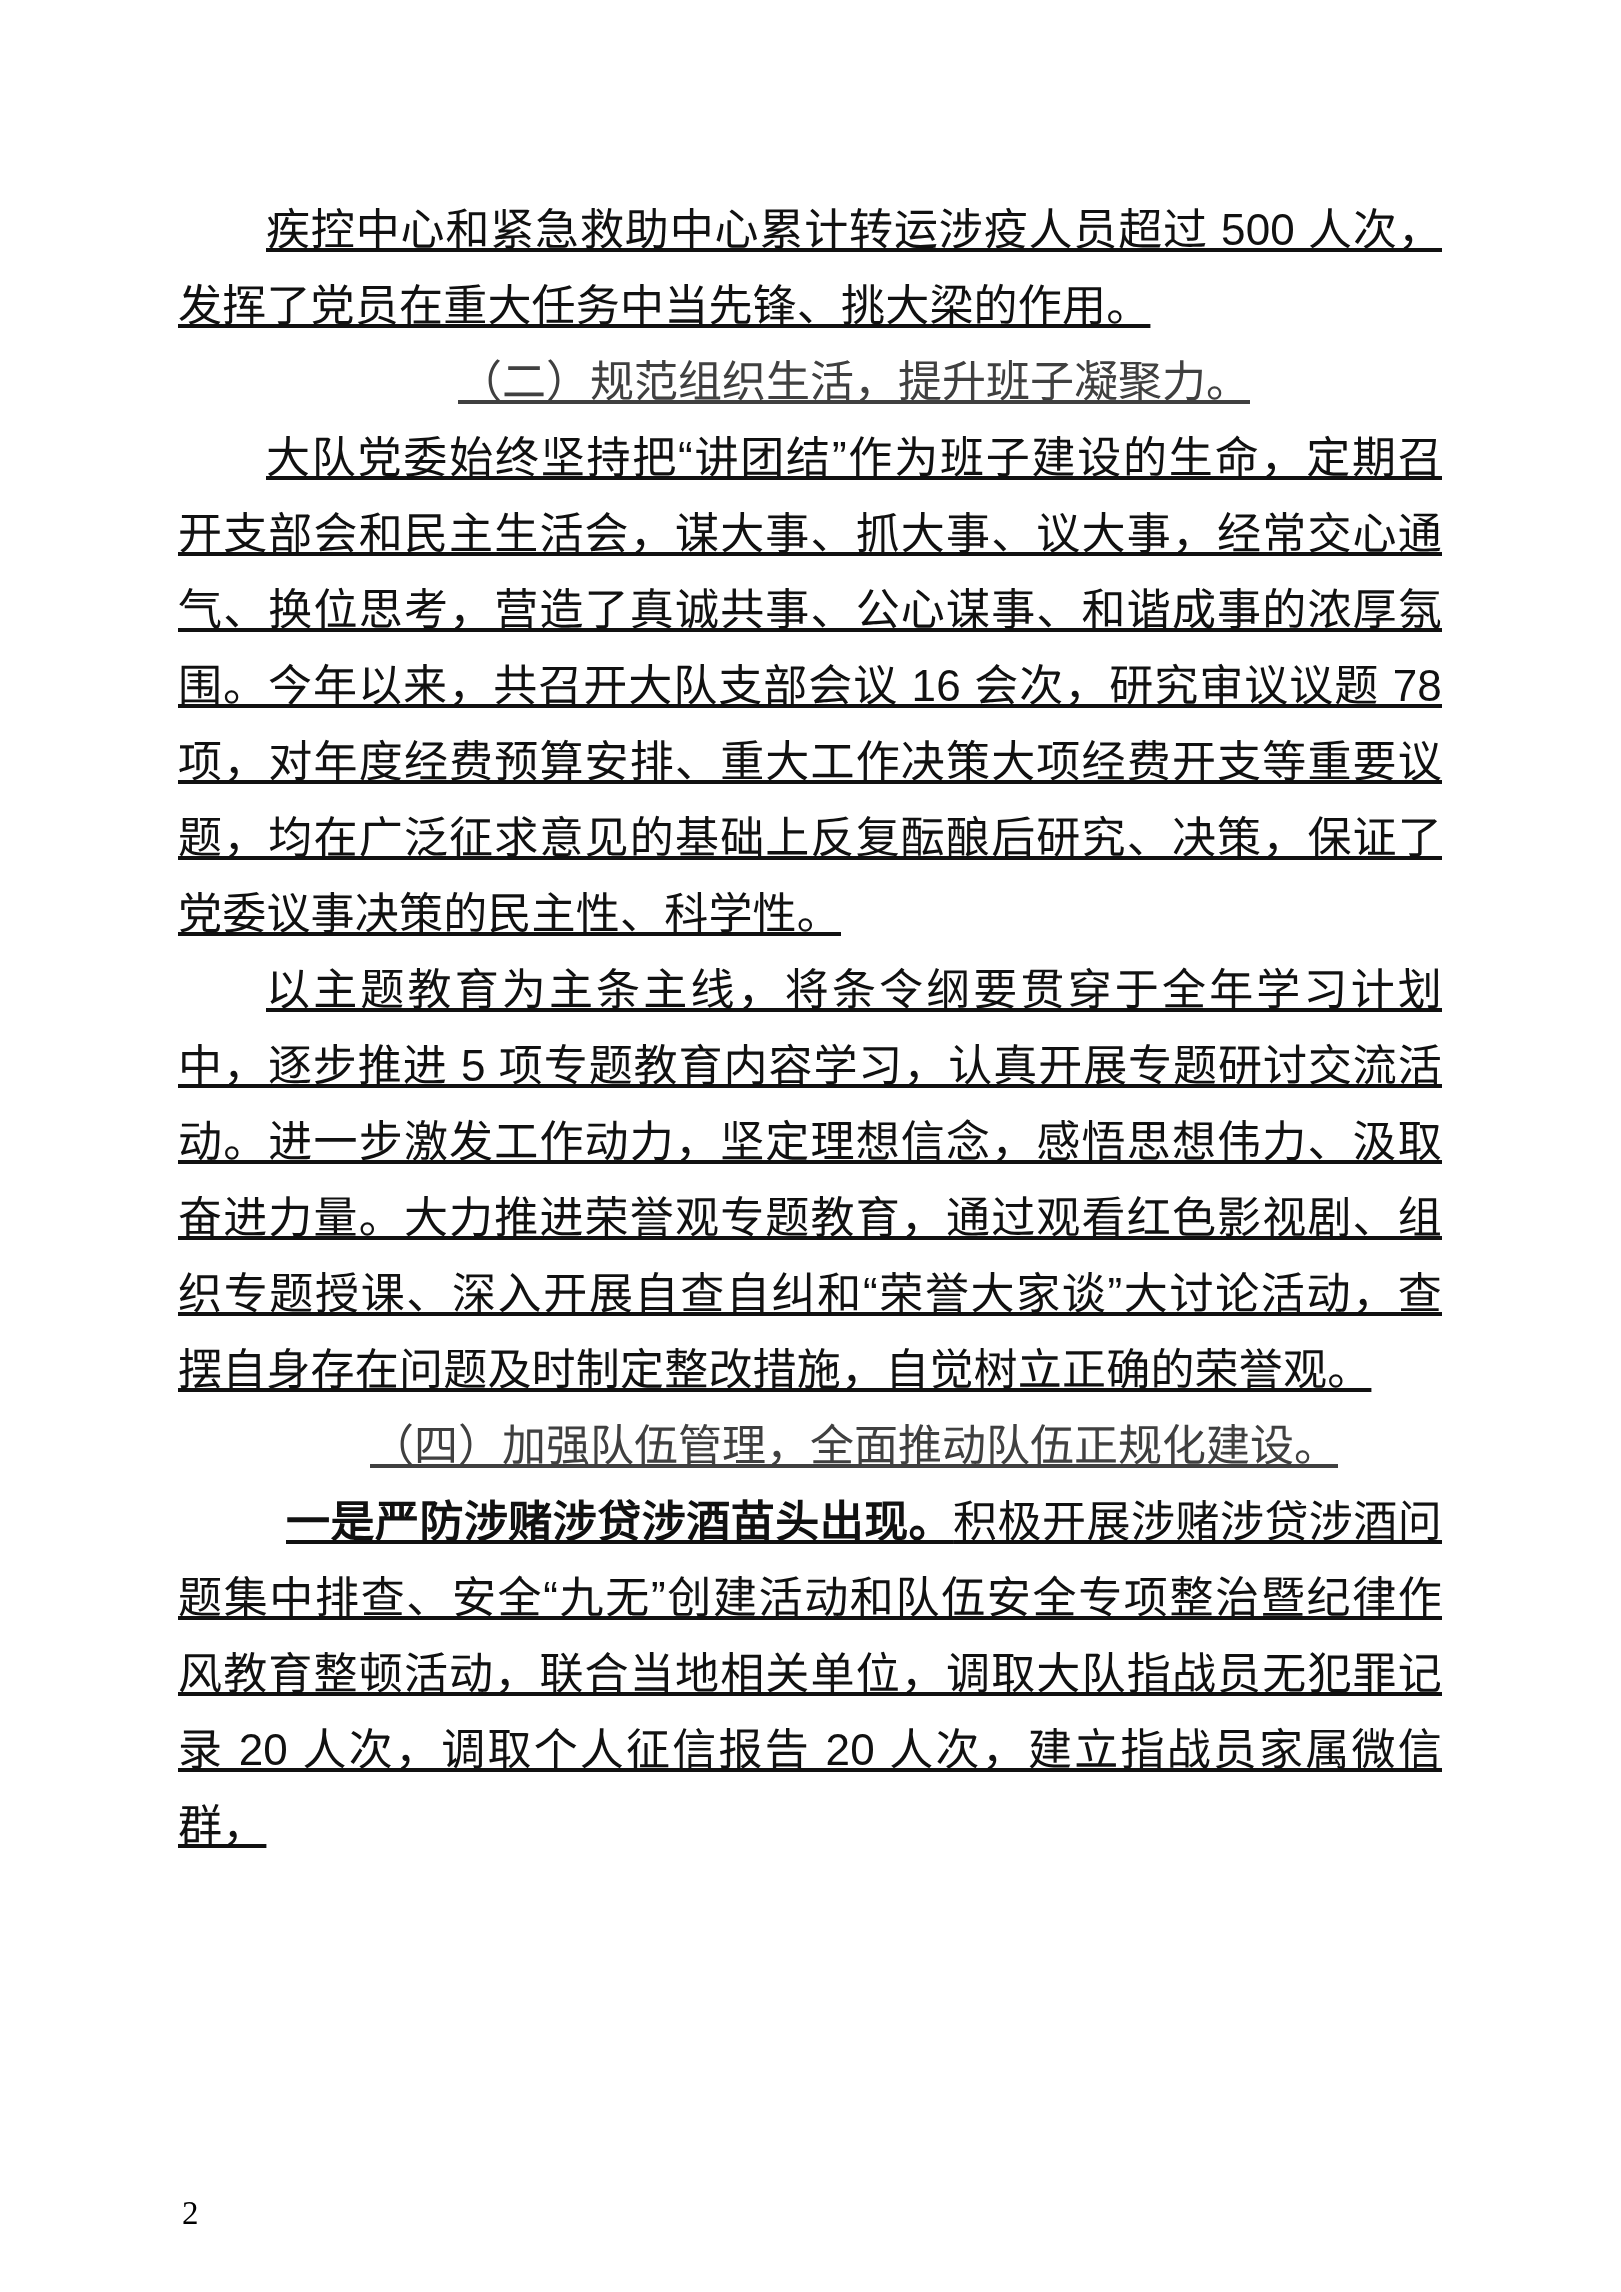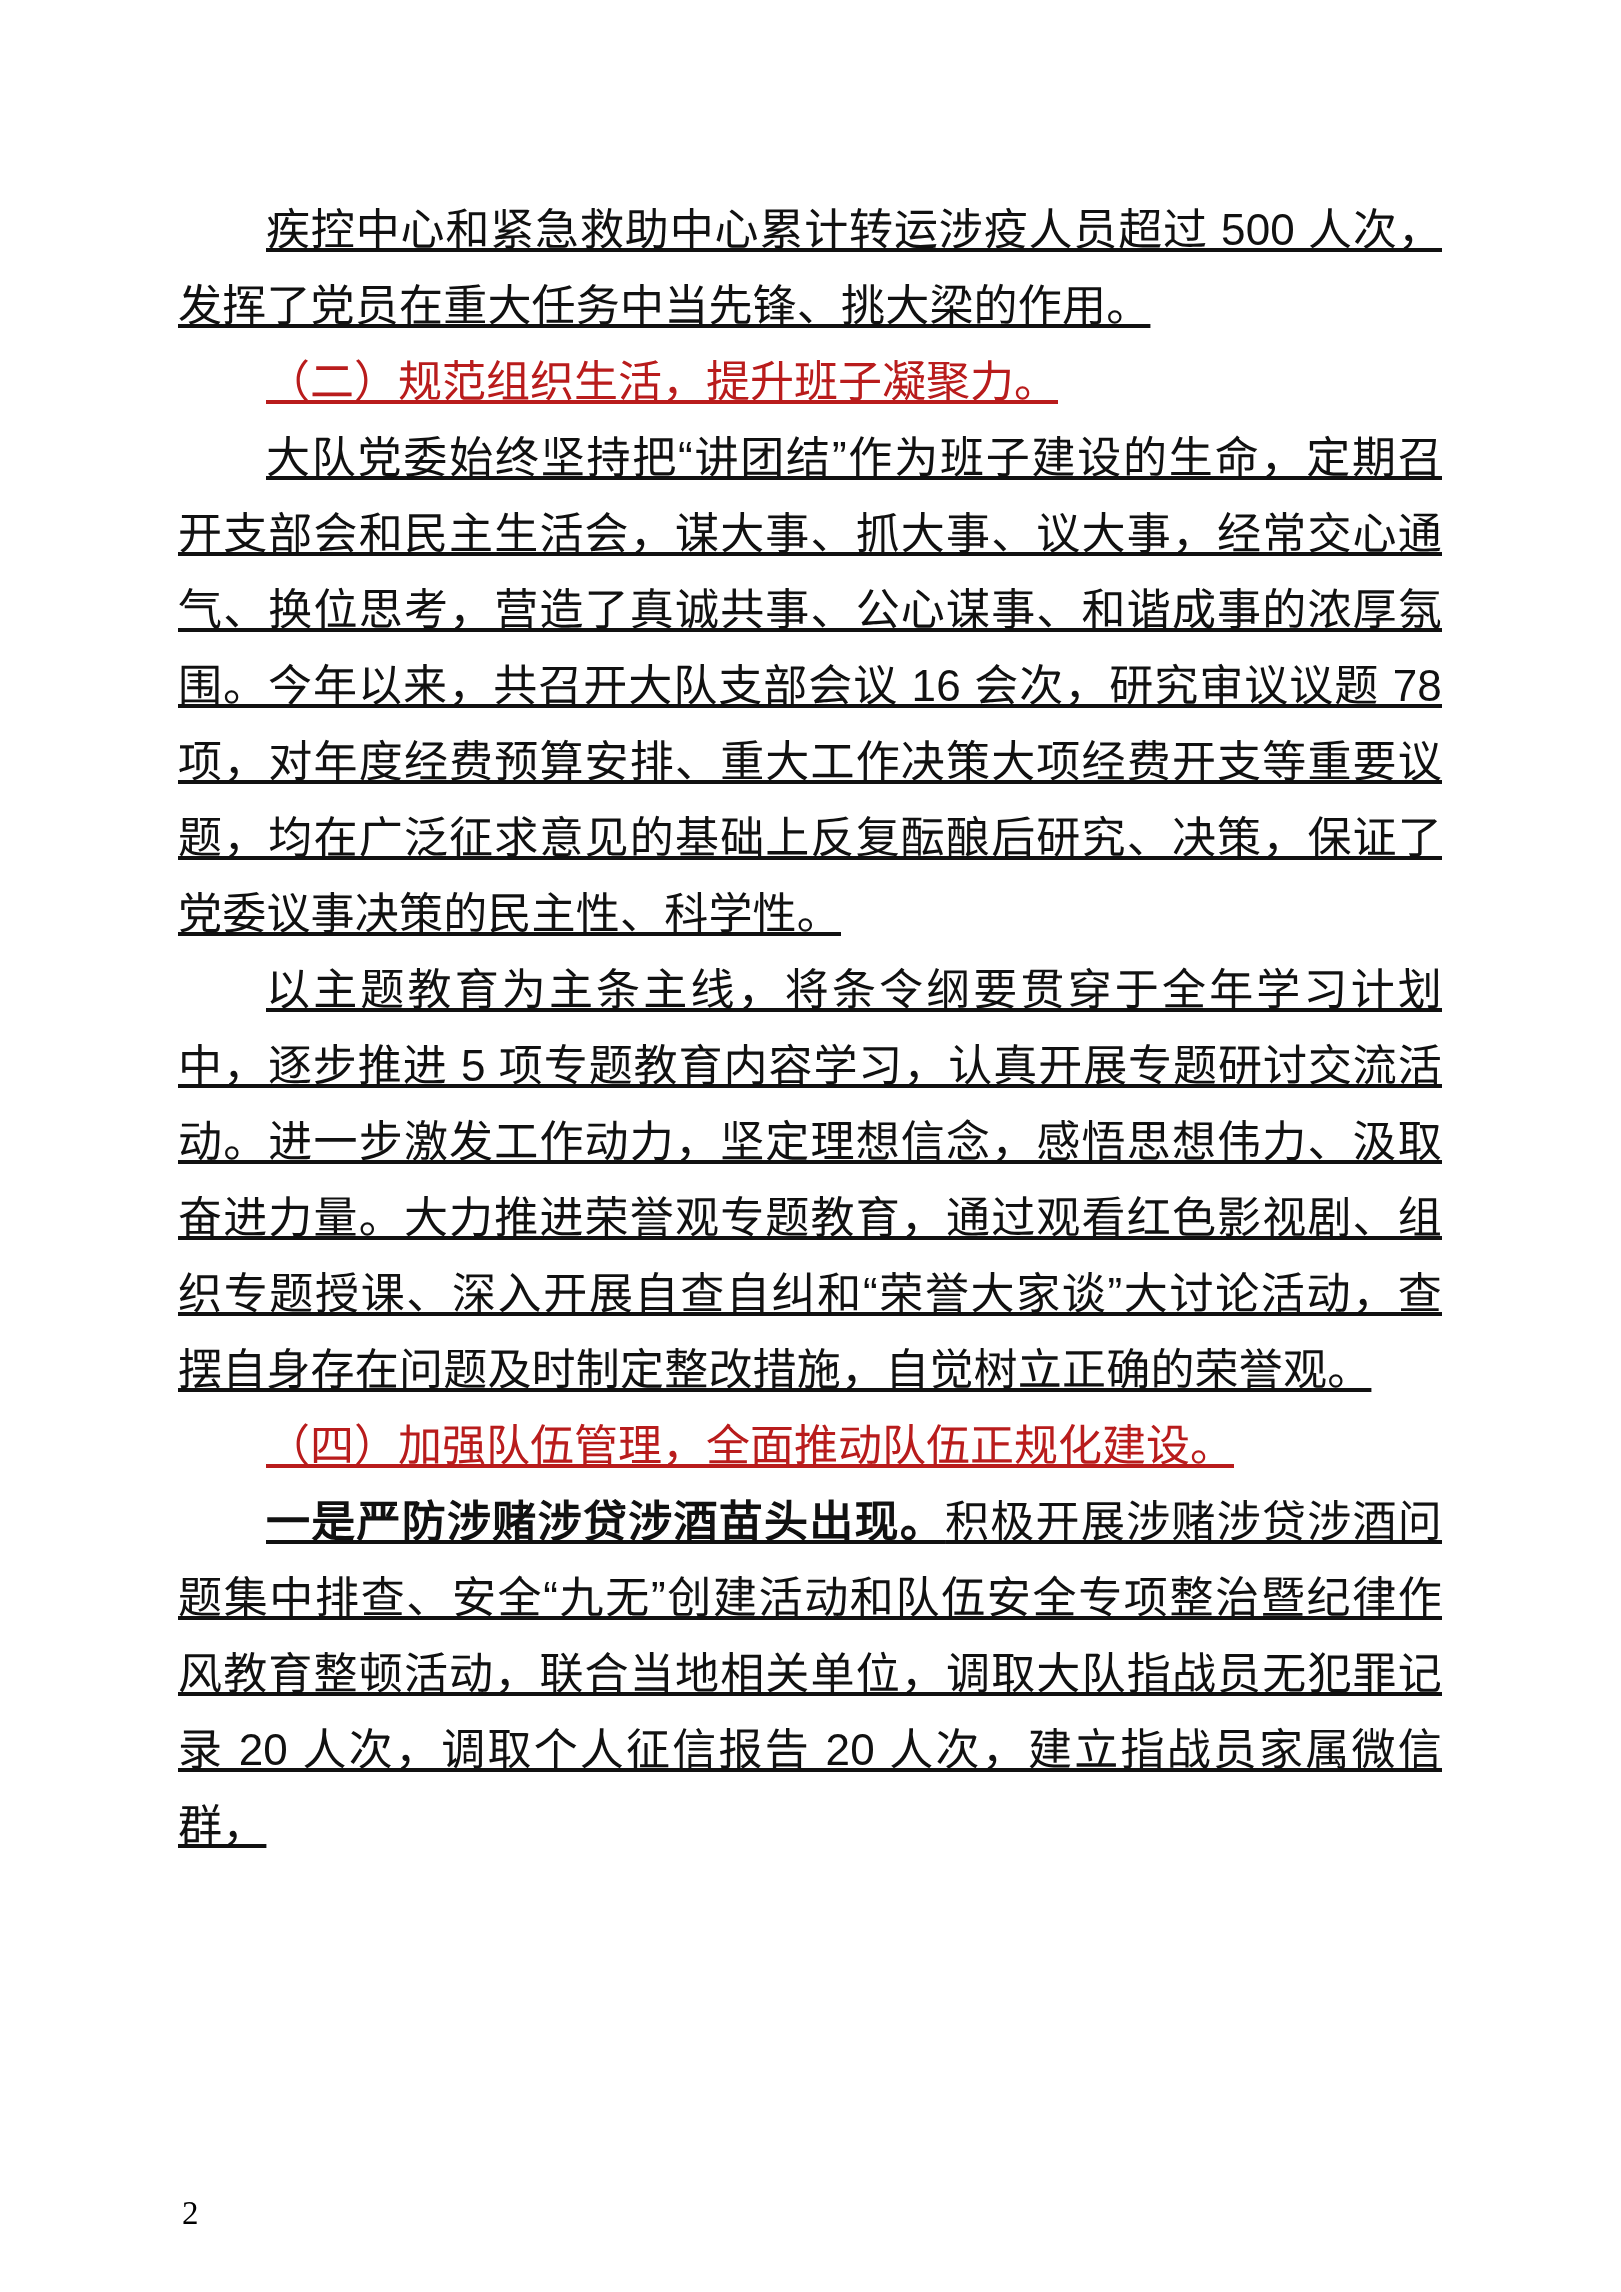--- a/index.html
+++ b/index.html
@@ -48,27 +48,29 @@
   .indent2 {
     text-indent: 2em;
   }
 
   
   .heading {
     font-size: 44px;
     line-height: 76px;
     text-indent: 2em;
     margin: 0;
-    color: #b91c1c;
+    color: #404040;
     font-weight: 400;
+    text-align: center;
   }
 
   
   .lead {
     font-weight: 700;
+    margin-left: 20px;
   }
 
   
   .page-number {
     position: absolute;
     left: 182px;
     top: 2194px;
     font-size: 33px;
     line-height: 39px;
     color: #000000;

